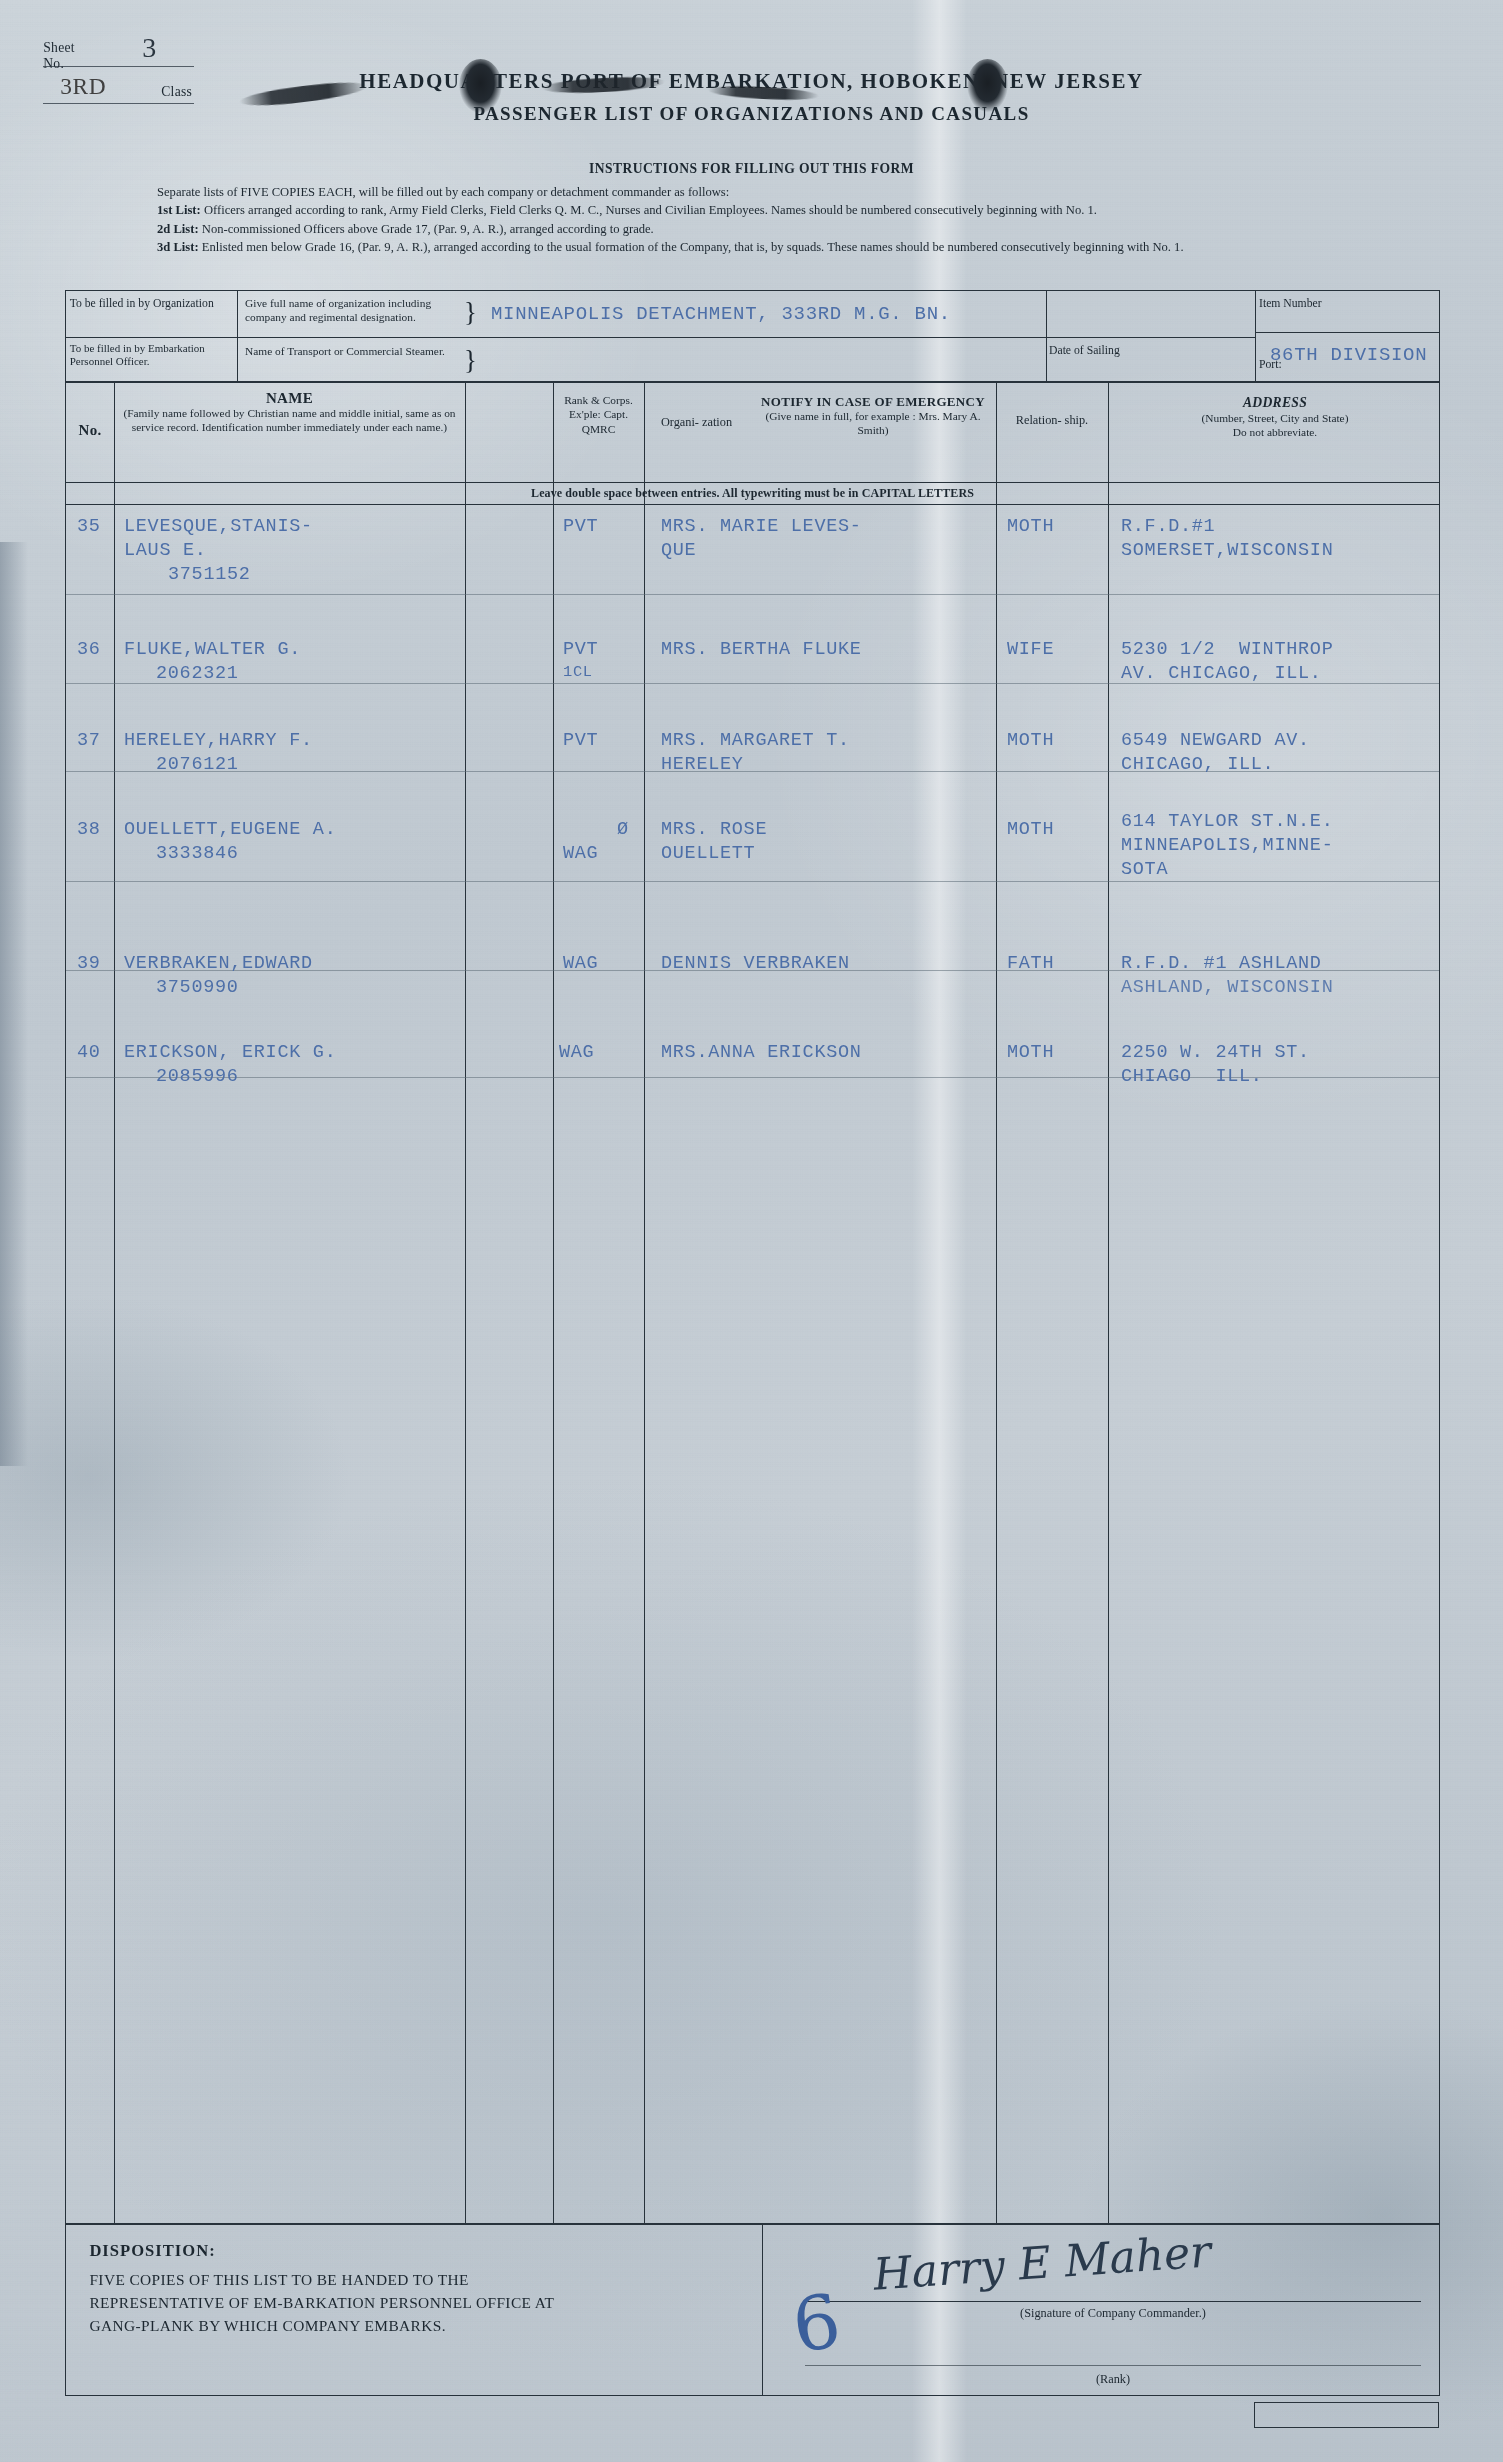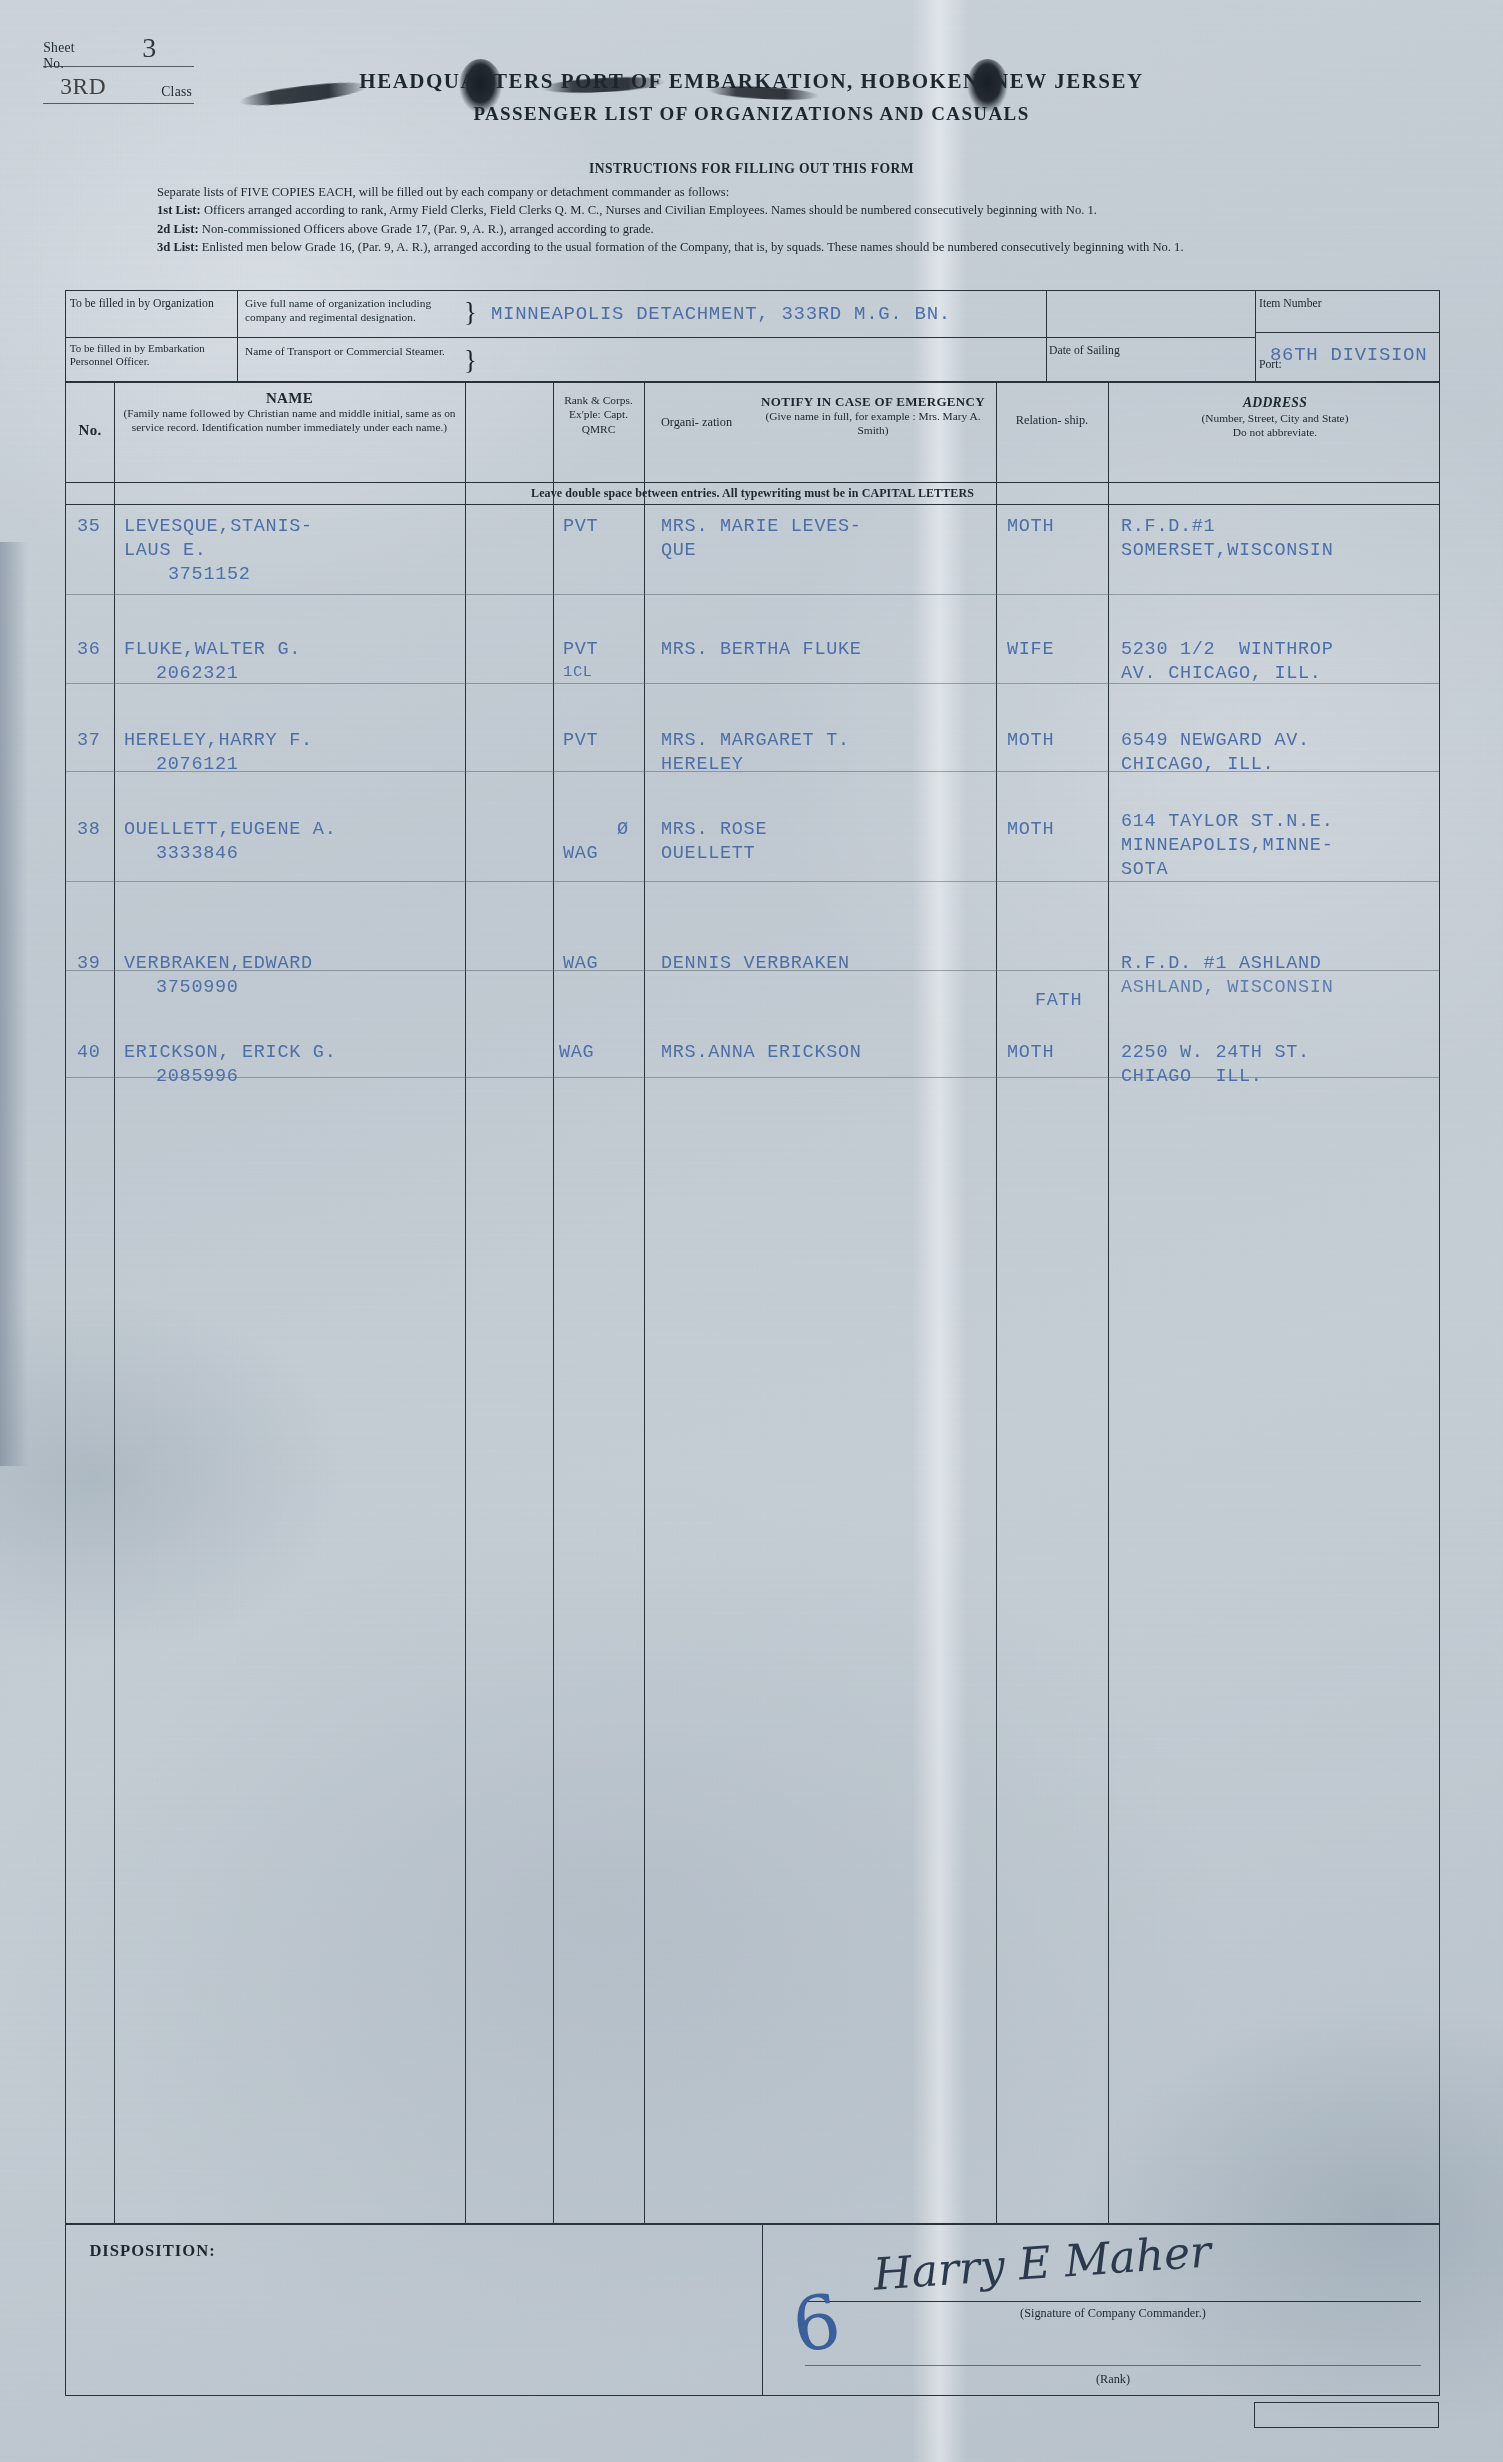--- a/index.html
+++ b/index.html
@@ -393,21 +393,21 @@
           <div class="entry typed" style="left:58px; top:448px;">
             <div class="ln">VERBRAKEN,EDWARD</div>
             <div class="ln" style="padding-left:32px;">3750990</div>
           </div>
           <div class="entry typed" style="left:497px; top:448px;">
               <div class="ln">WAG</div>
             </div>
           <div class="entry typed" style="left:595px; top:448px;">
             <div class="ln">DENNIS VERBRAKEN</div>
           </div>
-          <div class="entry typed" style="left:969px; top:448px;margin-top:37px;">
+          <div class="entry typed" style="left:941px; top:448px;">
               <div class="ln">FATH</div>
             </div>
           <div class="entry typed" style="left:1055px; top:448px;">
             <div class="ln">R.F.D. #1 ASHLAND</div>
             <div class="ln" style="opacity:.85;">ASHLAND, WISCONSIN</div>
           </div>
         </div>
 
         <div>
           <div class="entry typed" style="left:11px; top:537px;"><span class="ln">40</span></div>
@@ -428,20 +428,21 @@
             <div class="ln">2250 W. 24TH ST.</div>
             <div class="ln">CHIAGO  ILL.</div>
           </div>
         </div>
 
       </div>
     </div>
 
     <div class="box dispbox">
       <div class="disp-title">DISPOSITION:</div>
+      <div class="disp-body">FIVE COPIES OF THIS LIST TO BE HANDED TO THE REPRESENTATIVE OF EM-BARKATION PERSONNEL OFFICE AT GANG-PLANK BY WHICH COMPANY EMBARKS.</div>
       <div class="vline" style="left:696px; top:0; height:170px;"></div>
 
       <div class="signature" style="left:807px; top:12.3px;">Harry E Maher</div>
       <div class="sig-line" style="left:739px; top:76px; width:616px;"></div>
       <div class="sig-cap" style="left:739px; top:81px; width:616px;">(Signature of Company Commander.)</div>
 
       <div class="sig-line" style="left:739px; top:140px; width:616px; opacity:.6;"></div>
       <div class="sig-cap" style="left:739px; top:147px; width:616px;">(Rank)</div>
 
       <div class="pen-six" style="left:727px; top:55px;">6</div>

